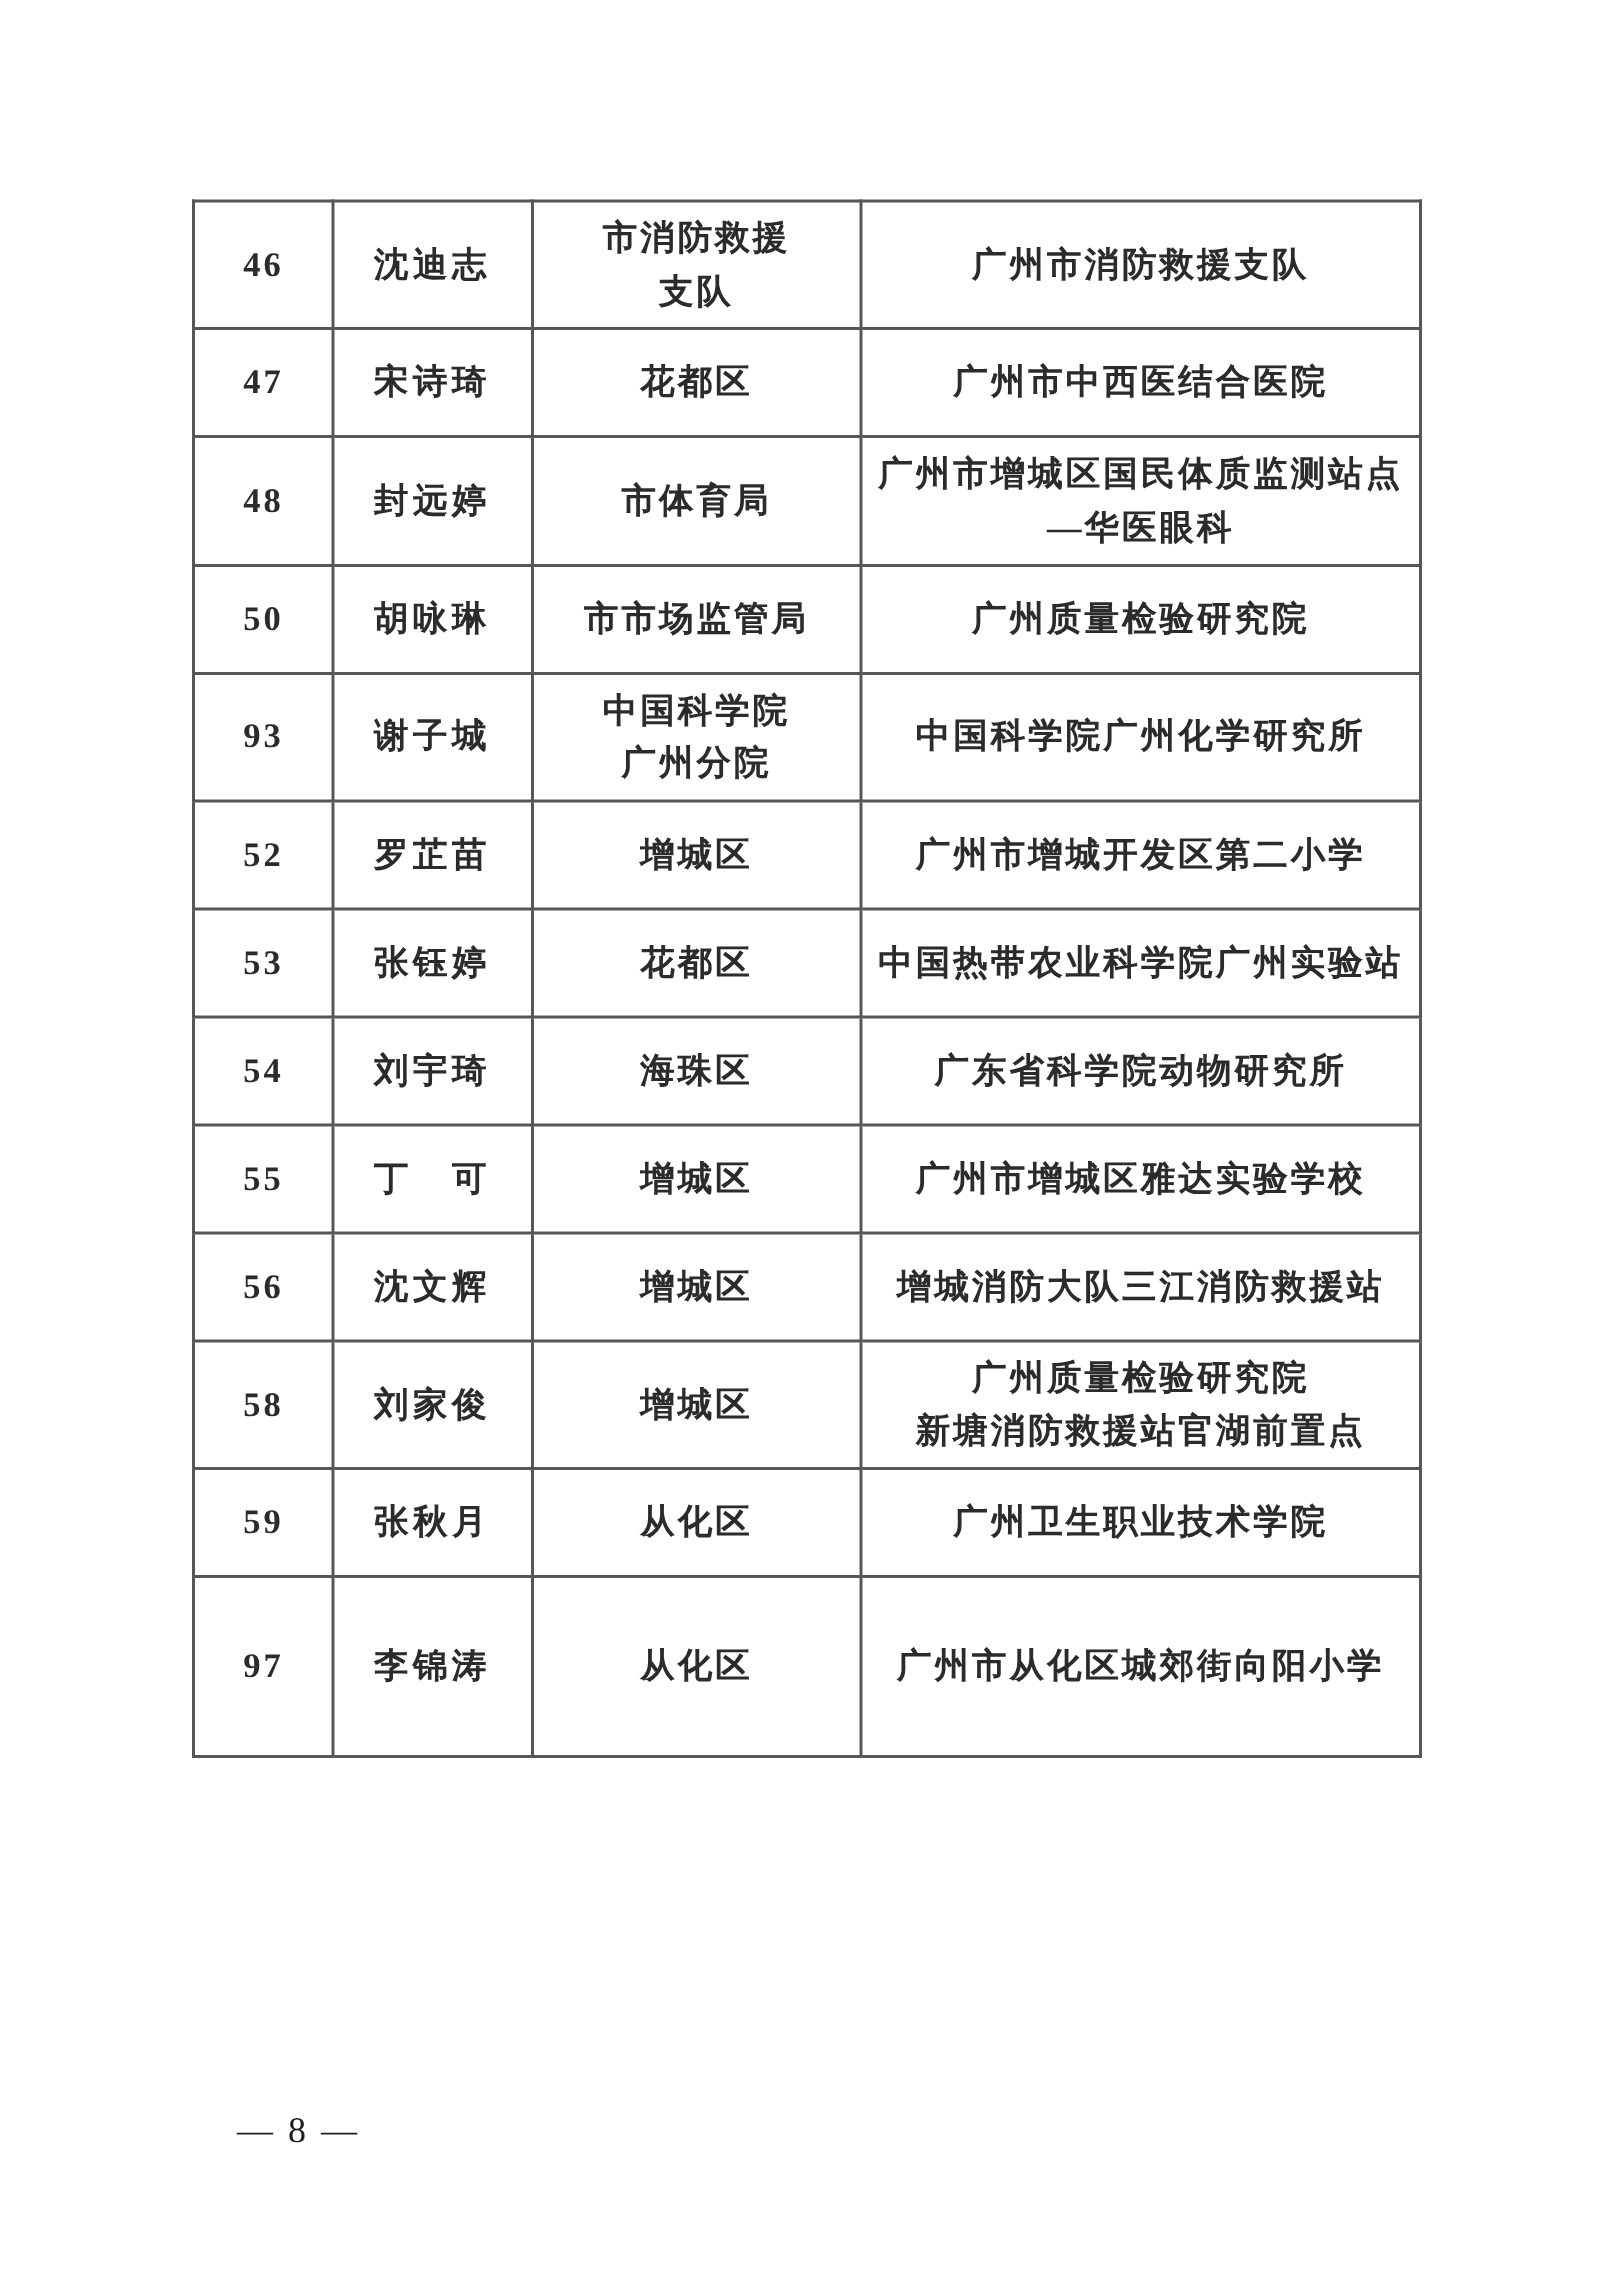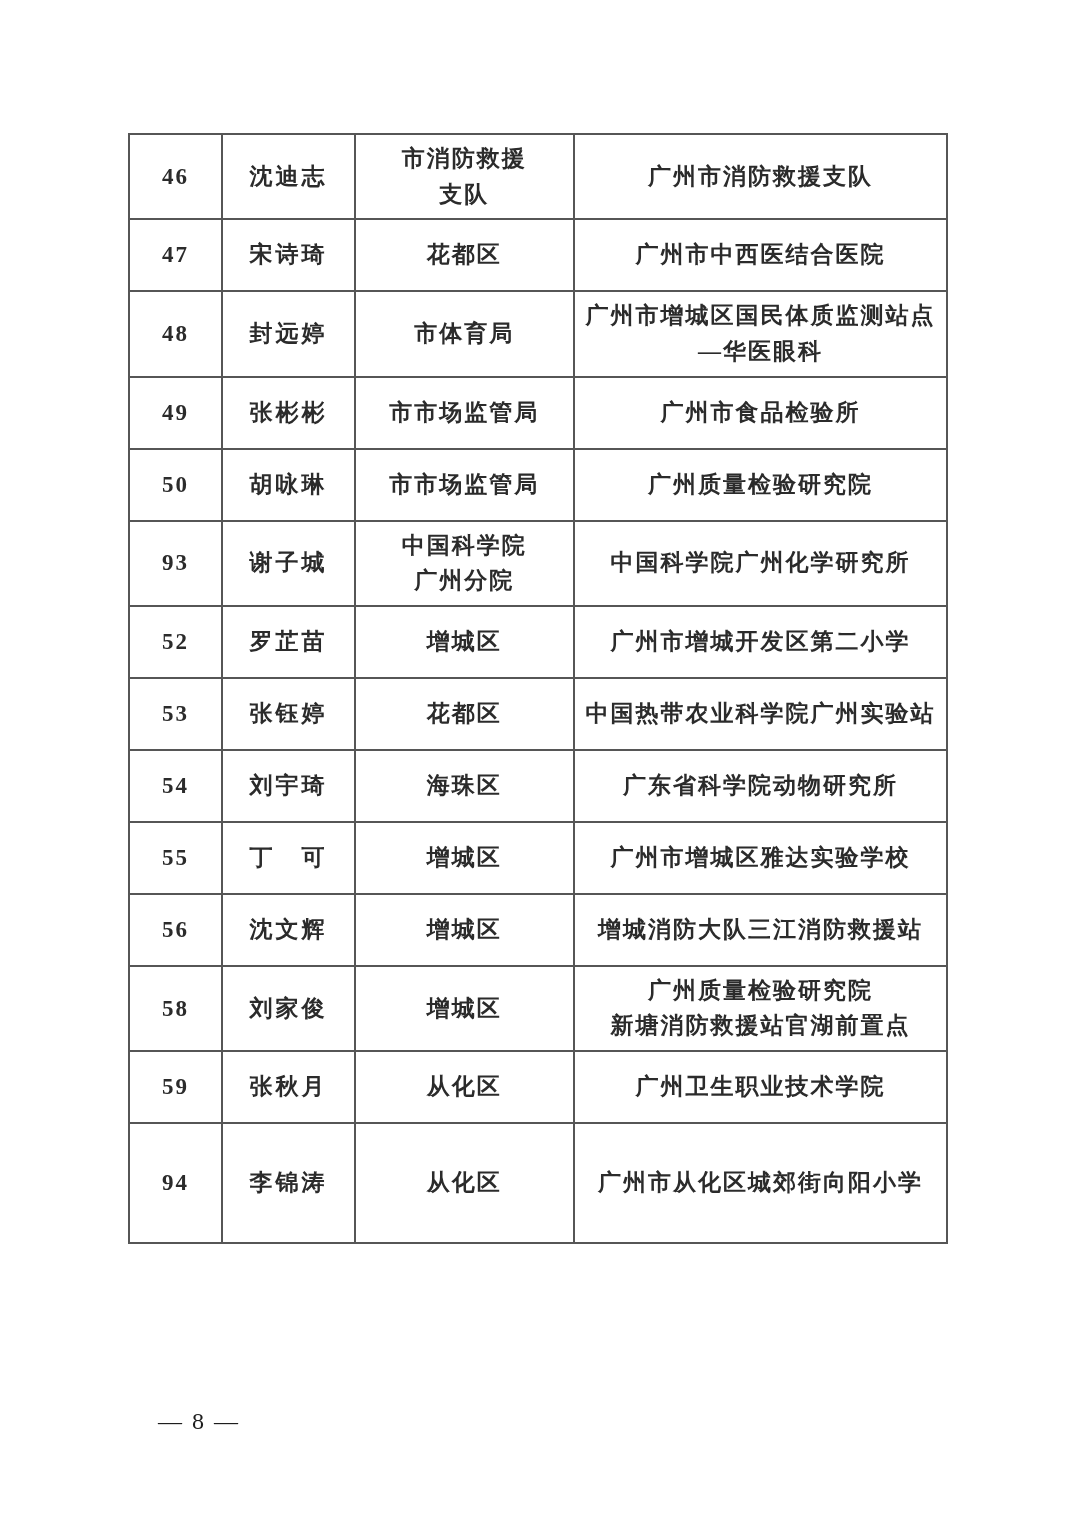--- a/index.html
+++ b/index.html
@@ -89,30 +89,20 @@
     <td class="c-name">封远婷</td>
     <td class="c-unit">
             <div>市体育局</div>
           </td>
     <td class="c-org">
             <div>广州市增城区国民体质监测站点</div>
             <div>—华医眼科</div>
           </td>
   </tr>
         <tr>
-    <td class="c-no">49</td>
-    <td class="c-name">张彬彬</td>
-    <td class="c-unit">
-            <div>市市场监管局</div>
-          </td>
-    <td class="c-org">
-            <div>广州市食品检验所</div>
-          </td>
-  </tr>
-        <tr>
     <td class="c-no">50</td>
     <td class="c-name">胡咏琳</td>
     <td class="c-unit">
             <div>市市场监管局</div>
           </td>
     <td class="c-org">
             <div>广州质量检验研究院</div>
           </td>
   </tr>
         <tr>
@@ -191,21 +181,21 @@
     <td class="c-no">59</td>
     <td class="c-name">张秋月</td>
     <td class="c-unit">
             <div>从化区</div>
           </td>
     <td class="c-org">
             <div>广州卫生职业技术学院</div>
           </td>
   </tr>
         <tr>
-    <td class="c-no">94</td>
+    <td class="c-no">97</td>
     <td class="c-name">李锦涛</td>
     <td class="c-unit">
             <div>从化区</div>
           </td>
     <td class="c-org">
             <div>广州市从化区城郊街向阳小学</div>
           </td>
   </tr>
       </tbody>
   </table>

